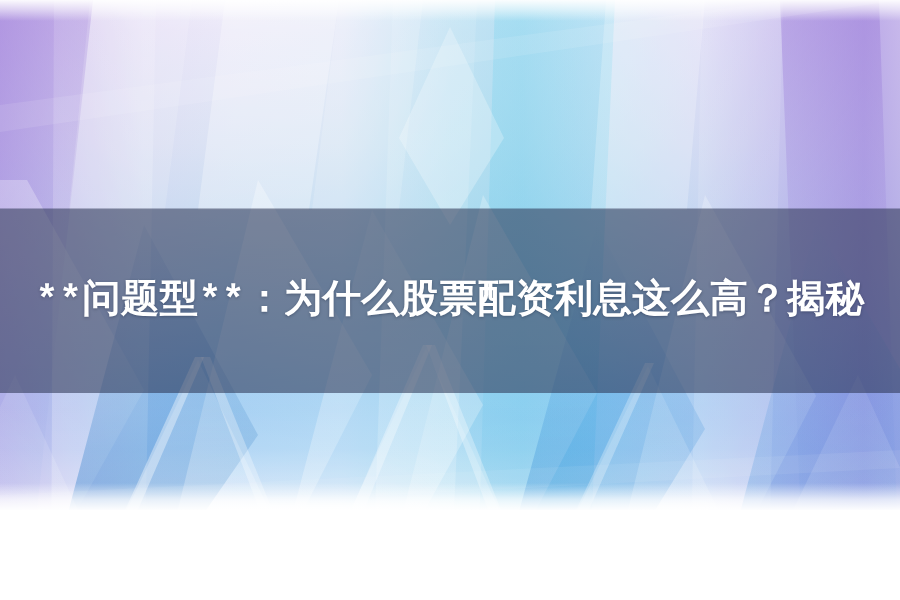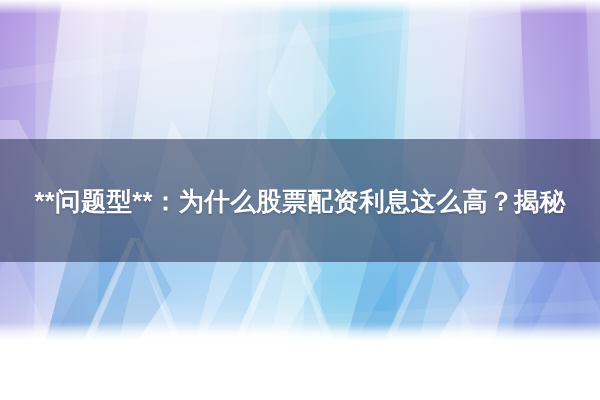--- a/index.html
+++ b/index.html
@@ -12,20 +12,21 @@
     font-family: "Liberation Sans", "DejaVu Sans", sans-serif;
   }
 
   
   .banner {
     position: relative;
     width: 600px;
     height: 340px;
     overflow: hidden;
     background: #0f766e;
+    font-family: Liberation Mono, monospace;
   }
 
   
   .bg-base {
     position: absolute;
     inset: 0;
     background: linear-gradient(
       180deg,
       #f2f0fb 0%,
       #eae8f8 6%,

